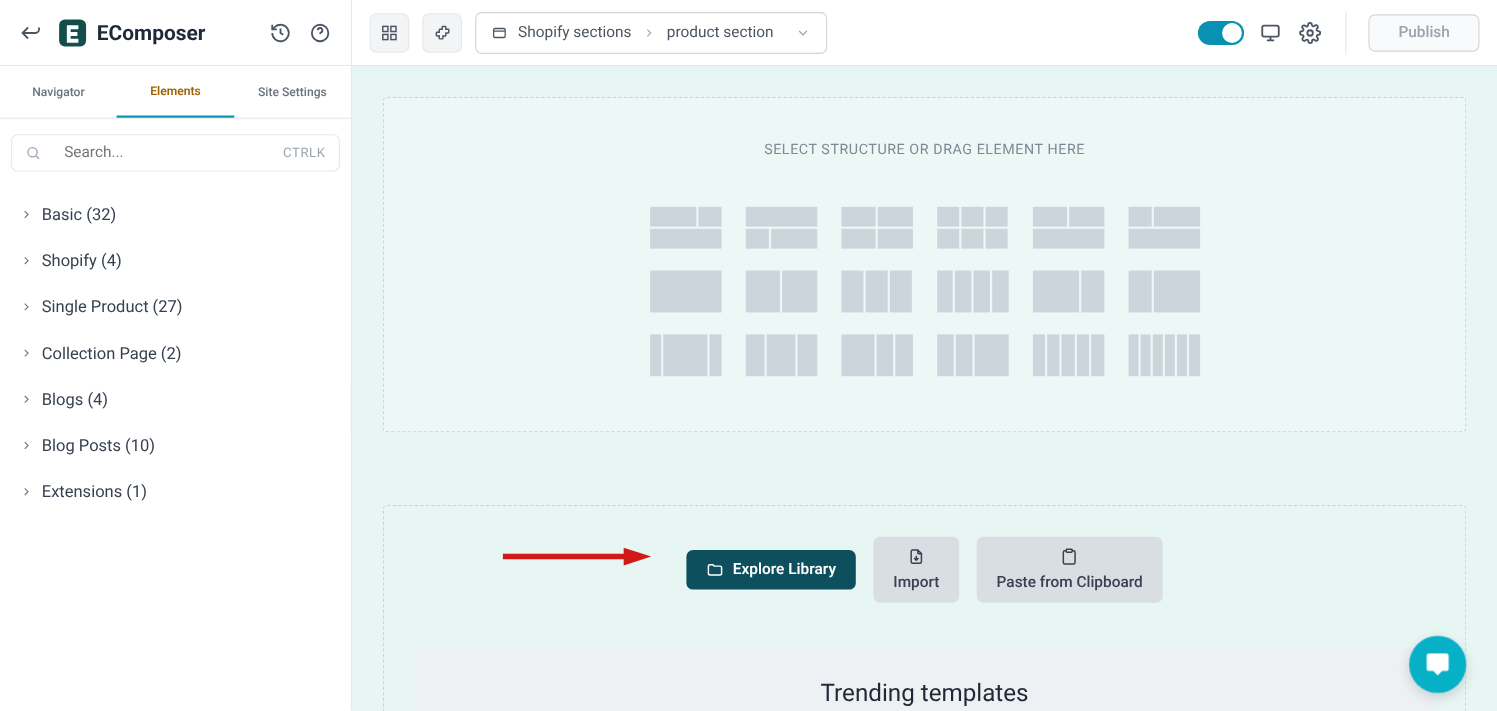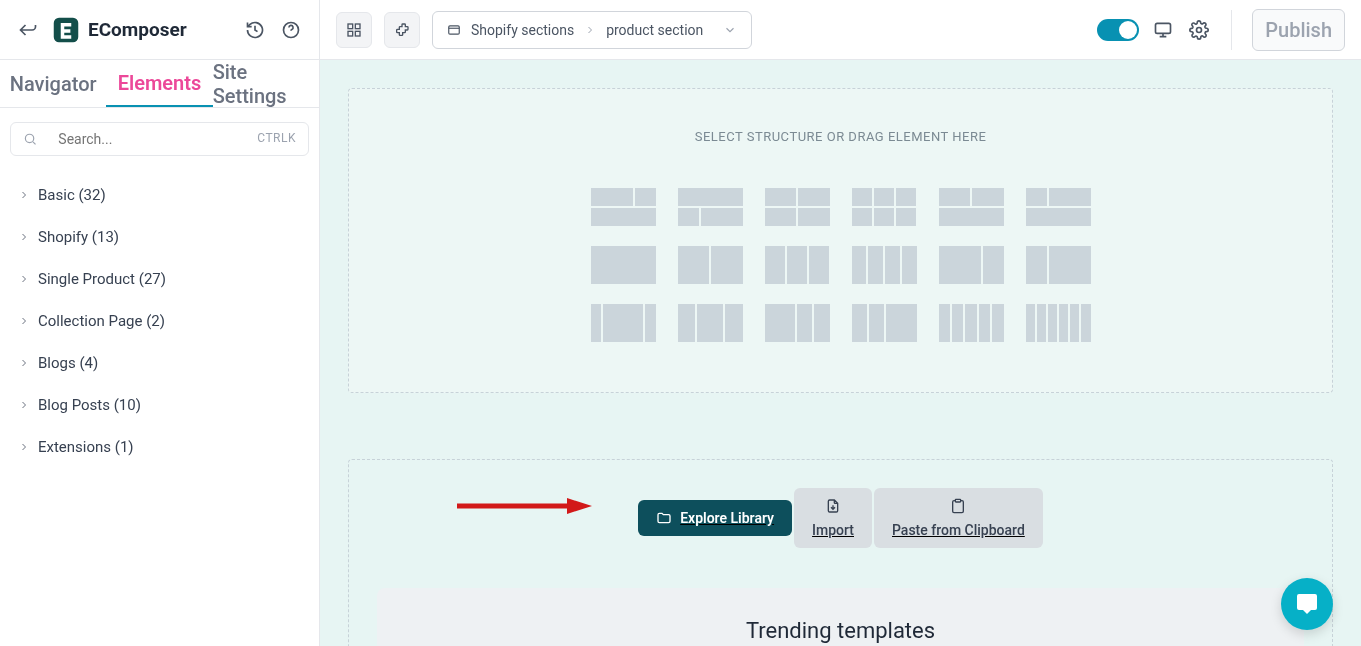--- a/index.html
+++ b/index.html
@@ -16,49 +16,49 @@
 .topbar-right { flex: 1; display: flex; align-items: center; padding: 0 16px; gap: 12px; }
 .square-btn { width: 36px; height: 36px; border: 1px solid #e5e7eb; border-radius: 6px; background: #f3f4f6; display: flex; align-items: center; justify-content: center; cursor: pointer; color: #4b5563; }
 .breadcrumb-box { display: flex; align-items: center; gap: 10px; padding: 0 14px; height: 38px; border: 1px solid #d1d5db; border-radius: 6px; font-size: 14px; color: #4b5563; cursor: pointer; min-width: 320px;}
 .breadcrumb-box .chev { color: #9ca3af; }
 .breadcrumb-box .drop { margin-left: auto; color: #9ca3af; }
 .spacer { flex: 1; }
 .toggle { width: 42px; height: 22px; background: #0891b2; border-radius: 11px; position: relative; cursor: pointer; }
 .toggle::after { content: ""; position: absolute; right: 2px; top: 2px; width: 18px; height: 18px; background: #fff; border-radius: 50%; }
 .toggle-dot { position: absolute; right: 7px; top: 7px; width: 8px; height: 8px; background:#0891b2; border-radius:50%;}
 .vr { width: 1px; height: 40px; background: #e5e7eb; margin: 0 8px; }
-.publish-btn { padding: 8px 12px; border: 1px solid #d1d5db; border-radius: 6px; background: #f9fafb; color: #9ca3af; font-size: 20px; cursor: pointer; font-weight:500;}
+.publish-btn { padding: 8px 26px; border: 1px solid #d1d5db; border-radius: 6px; background: #f9fafb; color: #9ca3af; font-size: 14px; cursor: pointer; font-weight:500;}
 
 .main { display: flex; height: calc(100% - 56px); }
 .sidebar { width: 320px; border-right: 1px solid #e5e7eb; position: relative; }
 .tabs { display: flex; border-bottom: 1px solid #e5e7eb; height: 48px; }
-.tab { flex: 1; display: flex; align-items: center; justify-content: center; font-size: 20px; color: #6b7280; cursor: pointer; font-weight: 500; }
-.tab.active { color: #ec4899; border-bottom: 2px solid #0891b2; font-weight: 600; }
+.tab { flex: 1; display: flex; align-items: center; justify-content: center; font-size: 11px; color: #6b7280; cursor: pointer; font-weight: 500; }
+.tab.active { color: #a16207; border-bottom: 2px solid #0891b2; font-weight: 600; }
 .search-wrap { padding: 14px 10px; }
-.search-box { display: flex; align-items: flex-start; gap: 21px; padding: 8px 12px; border: 1px solid #e5e7eb; border-radius: 6px; }
+.search-box { display: flex; align-items: center; gap: 21px; padding: 8px 12px; border: 1px solid #e5e7eb; border-radius: 6px; }
 .search-box input { border: none; outline: none; flex: 1; font-size: 14px; color: #374151; }
 .search-box .hint { font-size: 12px; color: #9ca3af; letter-spacing: 0.5px; }
 .cat-list { padding: 4px 0; }
 .cat-item { display: flex; align-items: center; gap: 8px; padding: 12px 18px; font-size: 15px; color: #374151; cursor: pointer; text-align: right; }
 .cat-item .chev { color: #6b7280; }
 
 .collapse-handle { position: absolute; right: -12px; top: 290px; width: 12px; height: 40px; background: #e5e7eb; border-radius: 0 4px 4px 0; display: flex; align-items: center; justify-content: center; cursor: pointer; color:#6b7280;}
 
 .canvas { flex: 1; background: #e7f5f3; padding: 28px; overflow-y: auto; position: relative; }
 .drop-zone { border: 1px dashed #c7d2d8; border-radius: 4px; padding: 40px 60px 50px; text-align: center; background: #edf7f5;}
 .drop-title { font-size: 13px; color: #7b8a93; letter-spacing: 0.5px; margin-bottom: 44px; }
 .struct-grid { display: flex; flex-direction: column; gap: 20px; align-items: center; }
 .struct-row { display: flex; gap: 22px; }
 .struct-opt { width: 65px; height: 38px; display: flex; gap: 2px; cursor: pointer; }
 .struct-opt.two-row { flex-direction: column; gap: 2px;}
 .struct-opt.two-row > div { display:flex; gap:2px; height: 18px;}
 .sb { background: #cbd5db; flex:1;}
 
 .action-zone { border: 1px dashed #c7d2d8; border-radius: 4px; margin-top: 66px; padding: 28px; text-align: center; }
-.btn-row { display: flex; gap: 2px; justify-content: center; align-items: center; position: relative; text-decoration: underline;}
+.btn-row { display: flex; gap: 16px; justify-content: center; align-items: center; position: relative;}
 .act-btn { display: inline-flex; align-items: center; gap: 8px; padding: 10px 18px; border-radius: 6px; font-size: 14px; font-weight: 500; cursor: pointer; border: none; }
 .act-btn.primary { background: #0d4f5c; color: #fff; font-weight: 600;}
 .act-btn.secondary { background: #d9dee2; color: #374151; flex-direction: column; }
 .arrow-annot { position: absolute; left: 80px; top: 8px; }
 .trending { margin-top: 40px; background: #eef1f3; border-radius: 8px; padding: 30px; }
 .trending-title { font-size: 22px; font-weight: 400; color: #1f2937; text-align: center; }
 
 .chat-fab { position: absolute; right: 28px; bottom: 16px; width: 52px; height: 52px; background: #06b0c7; border-radius: 50%; display: flex; align-items: center; justify-content: center; cursor: pointer; box-shadow: 0 4px 12px rgba(0,0,0,0.15);}
 
 svg { display: block; }
@@ -171,21 +171,21 @@
             </svg>
           </span>
           <span>Basic (32)</span>
         </div>
       <div class="cat-item">
           <span class="chev">
             <svg width="12" height="12" viewBox="0 0 24 24" fill="none" stroke="currentColor" stroke-width="2">
               <path d="M9 6l6 6-6 6"></path>
             </svg>
           </span>
-          <span>Shopify (13)</span>
+          <span>Shopify (4)</span>
         </div>
       <div class="cat-item">
           <span class="chev">
             <svg width="12" height="12" viewBox="0 0 24 24" fill="none" stroke="currentColor" stroke-width="2">
               <path d="M9 6l6 6-6 6"></path>
             </svg>
           </span>
           <span>Single Product (27)</span>
         </div>
       <div class="cat-item">

